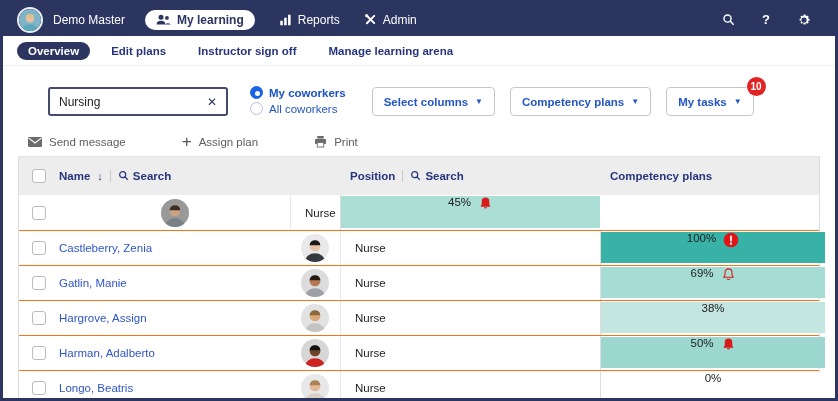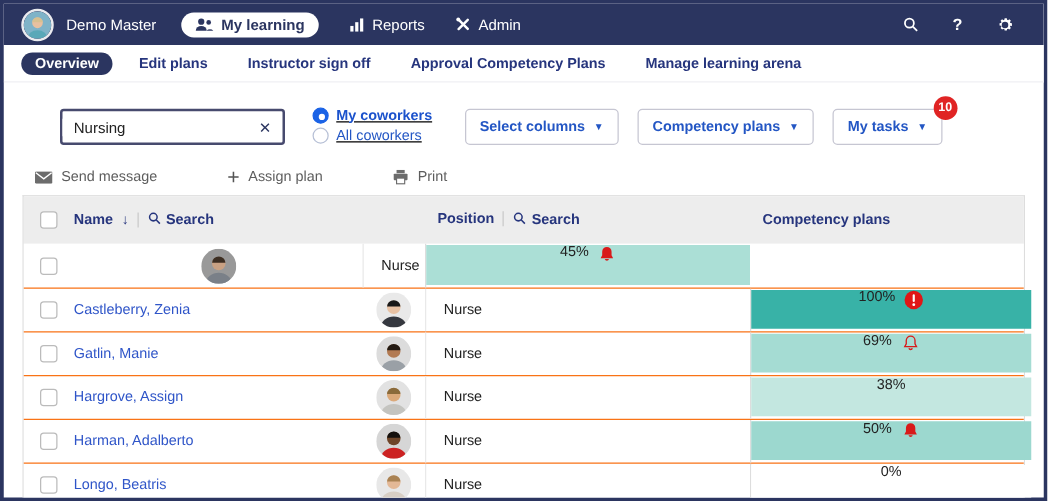--- a/index.html
+++ b/index.html
@@ -22,21 +22,21 @@
   .subnav { height:30px; display:flex; align-items:center; gap:10px; padding:0 14px; background:#fff; border-bottom:1px solid #f0f0f4; }
   .subtab { color:#26357d; font-size:11.5px; font-weight:bold; padding:3px 11px; cursor:pointer; white-space:nowrap; }
   .subtab.active { background:#2b3560; color:#fff; border-radius:12px; }
 
   
   .filterrow { display:flex; align-items:flex-start; margin:21px 0 0 45px; }
   .searchbox { width:180px; height:29px; border:2px solid #474a6e; border-radius:3px; display:flex; align-items:center; background:#fff; }
   .searchbox input { flex:1; border:0; outline:0; font-size:12px; padding:0 6px 0 9px; color:#222; font-family:inherit; min-width:0; }
   .clear-x { color:#2b3560; font-weight:bold; font-size:12px; padding:0 9px 0 2px; cursor:pointer; }
   .radios { display:flex; flex-direction:column; gap:3px; margin-left:22px; margin-top:-1px; }
-  .radio-row { display:flex; align-items:center; gap:6px; cursor:pointer;text-decoration:underline; }
+  .radio-row { display:flex; align-items:center; gap:6px; cursor:pointer; }
   .radio-dot { width:13px; height:13px; border-radius:50%; border:1px solid #b7c0d6; background:#fff; position:relative; flex:0 0 auto; }
   .radio-row.sel .radio-dot { background:#1b63e6; border-color:#1b63e6; }
   .radio-row.sel .radio-dot::after { content:""; position:absolute; left:4px; top:4px; width:5px; height:5px; border-radius:50%; background:#fff; }
   .radio-lbl { font-size:11.5px; color:#2356c4; }
   .radio-row.sel .radio-lbl { font-weight:bold; color:#1b52cc; }
   .dropdowns { display:flex; gap:15px; margin-left:26px; }
   .dd-wrap { position:relative; }
   .dd-btn { height:29px; background:#fff; border:1px solid #c6c6d2; border-radius:4px; color:#2356c4; font-size:11.5px; font-weight:bold; display:flex; align-items:center; gap:7px; padding:0 11px; cursor:pointer; white-space:nowrap; font-family:inherit; }
   .caret { font-size:8px; line-height:1; }
   .badge { position:absolute; top:-10px; right:-12px; min-width:19px; height:19px; border-radius:10px; background:#e02424; color:#fff; font-size:10px; font-weight:bold; display:flex; align-items:center; justify-content:center; padding:0 4px; }
@@ -134,21 +134,20 @@
             <circle cx="12" cy="12" r="2.4" fill="#2b3560"></circle>
           </svg>
         </span>
       </div>
   </div>
 
   <div class="subnav" id="subnav">
       <div class="subtab active">Overview</div>
       <div class="subtab">Edit plans</div>
       <div class="subtab">Instructor sign off</div>
-      <div class="subtab">Approval Competency Plans</div>
       <div class="subtab">Manage learning arena</div>
     </div>
 
   <div class="filterrow">
     <div class="searchbox">
       <input type="text" value="Nursing" style="">
       <span class="clear-x">✕</span>
     </div>
     <div class="radios" id="radios">
         <div class="radio-row sel">

